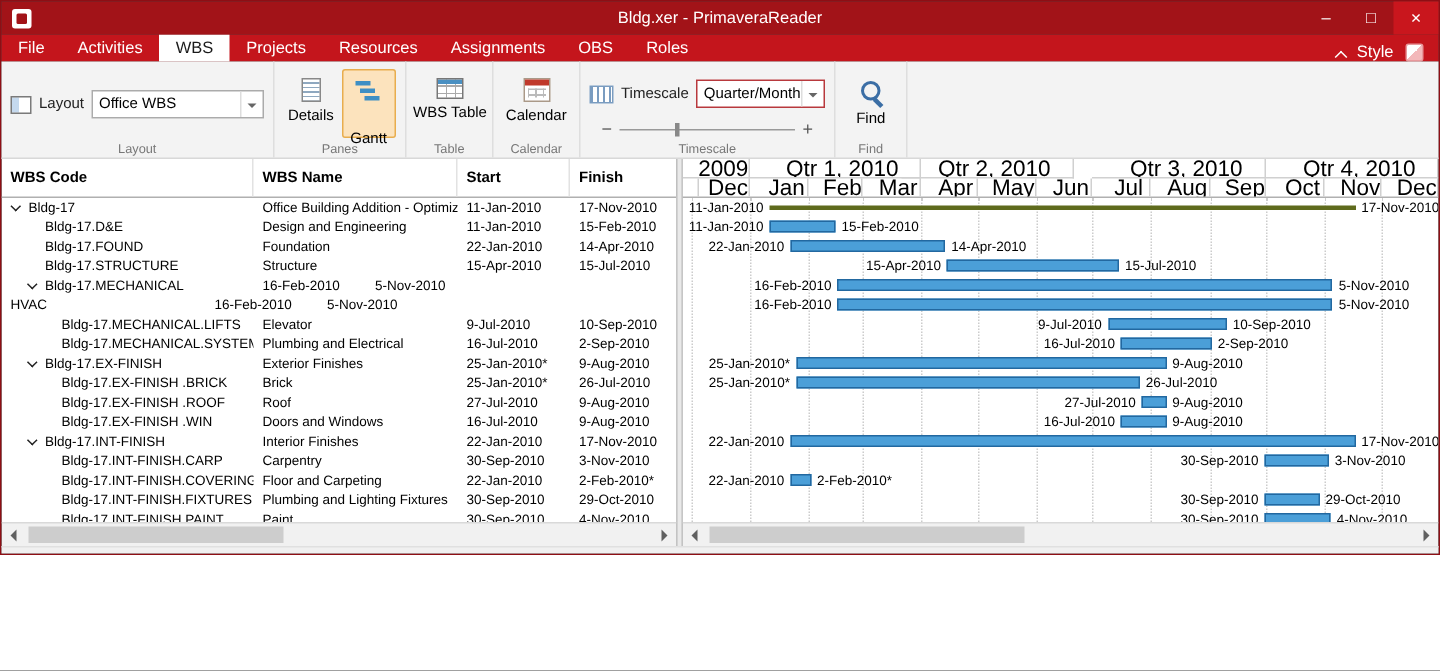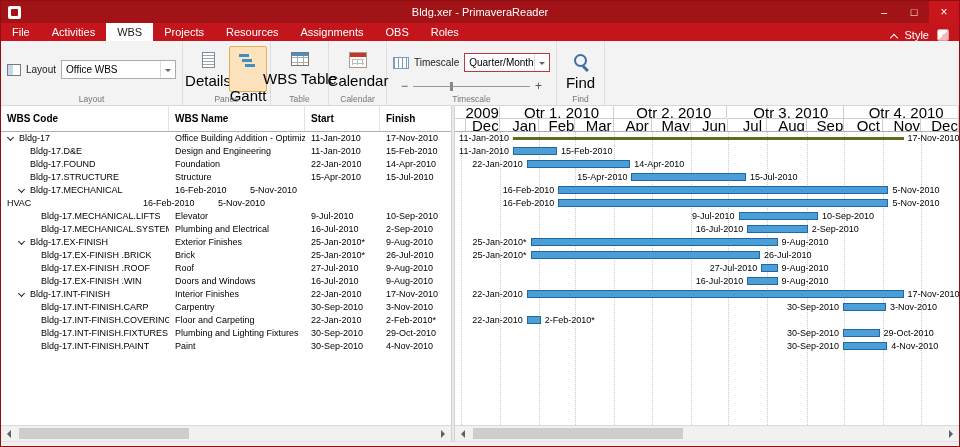--- a/index.html
+++ b/index.html
@@ -1,19 +1,19 @@
 <!DOCTYPE html>
 <html><head>
 <meta charset="utf-8">
 <style>
   * { box-sizing: border-box; margin: 0; padding: 0; }
   html, body { width: 960px; height: 447px; overflow: hidden; }
   body { font-family: "Liberation Sans", sans-serif; font-size: 10px; color: #000; background: #fff; }
 
-  .window { width: 960px; height: 447px; border: 1px solid #8e0e14; display: flex; flex-direction: column; background: #404040; }
+  .window { width: 960px; height: 370px; border: 1px solid #8e0e14; display: flex; flex-direction: column; background: #404040; }
 
   
   .titlebar { flex: 0 0 22px; background: #a21318; color: #fff; display: flex; align-items: center; position: relative; }
   .app-icon { width: 13px; height: 13px; margin-left: 7px; background: #fff; border-radius: 2px; position: relative; }
   .app-icon::before { content: ""; position: absolute; left: 3px; top: 3px; right: 3px; bottom: 3px; background: #a21318; border-radius: 1px; }
   .title-text { position: absolute; left: 50%; transform: translateX(-50%); font-size: 11px; white-space: nowrap; }
   .win-controls { margin-left: auto; display: flex; height: 100%; }
   .win-btn { width: 30px; height: 100%; display: flex; align-items: center; justify-content: center; font-size: 11px; color: #fff; }
   .win-btn.close { background: #c9161d; font-size: 12px; }
 
@@ -42,21 +42,21 @@
   .icon-layout { width: 14px; height: 12px; border: 1px solid #7a7a7a; background: linear-gradient(90deg, #c5d9ee 0 5px, #fff 5px); }
   .field-label { font-size: 10px; color: #222; white-space: nowrap; }
 
   .combo { display: flex; align-items: center; background: #fff; border: 1px solid #ababab; height: 19px; flex: 1; min-width: 0; }
   .combo.red-outline { border-color: #b8393d; }
   .combo-text { flex: 1; padding: 0 4px; font-size: 10px; white-space: nowrap; overflow: hidden; }
   .combo-arrow { width: 15px; align-self: stretch; display: flex; align-items: center; justify-content: center; border-left: 1px solid #ddd; }
   .combo-arrow::before { content: ""; border: 3.5px solid transparent; border-top-color: #666; margin-top: 4px; }
 
   .btnrow { display: flex; gap: 2px; }
-  .bigbtn { width: 38px; height: 46px; display: flex; flex-direction: column; align-items: center; gap: 4px; padding-top: 5px; font-size: 15px; text-align: center; border: 1px solid transparent; border-radius: 2px; white-space: nowrap; }
+  .bigbtn { width: 38px; height: 46px; display: flex; flex-direction: column; align-items: center; gap: 4px; padding-top: 5px; font-size: 10px; text-align: center; border: 1px solid transparent; border-radius: 2px; white-space: nowrap; }
   .bigbtn.selected { background: #fce3bd; border-color: #e8ad4e; gap: 34px; }
   .bigbtn.wide { width: 46px; }
 
   .icon-details { width: 13px; height: 16px; border: 1px solid #888; background: #fff; background-image: repeating-linear-gradient(#fff 0 2px, #8fa8bf 2px 3px); }
   .icon-gantt { position: relative; width: 18px; height: 15px; margin-top: 1px; }
   .icon-gantt::before { content: ""; position: absolute; left: 0; top: 1px; width: 10px; height: 3px; background: #3e8fc4; box-shadow: 3px 5px 0 #3e8fc4, 6px 10px 0 #3e8fc4; }
   .icon-table { width: 18px; height: 14px; border: 1px solid #777; background: #fff; background-image: linear-gradient(#4a90c2 0 3px, transparent 3px), repeating-linear-gradient(90deg, transparent 0 5px, #aaa 5px 6px), repeating-linear-gradient(transparent 0 4px, #aaa 4px 5px); }
   .icon-cal { position: relative; width: 18px; height: 16px; border: 1px solid #a98; background: #fff; }
   .icon-cal::before { content: ""; position: absolute; left: 0; right: 0; top: 0; height: 4px; background: #c0392b; }
   .icon-cal::after { content: ""; position: absolute; left: 2px; right: 2px; top: 6px; bottom: 2px; background: repeating-linear-gradient(90deg, #bbb 0 1px, transparent 1px 5px), repeating-linear-gradient(#bbb 0 1px, transparent 1px 4px); }
@@ -433,21 +433,21 @@
           </div>
       </div>
     </div>
 
     <div class="splitter"></div>
 
     <div class="gantt-pane">
       <div class="gheader">
           <div class="gq" style="left: 0px; width: 45.36px;">2009</div>
           <div class="gq" style="left: 45.36px; width: 113.4px; text-decoration: underline;">Qtr 1, 2010</div>
-          <div class="gq" style="left: 157px; width: 114.66px;">Qtr 2, 2010</div>
+          <div class="gq" style="left: 146px; width: 114.66px;">Qtr 2, 2010</div>
           <div class="gq" style="left: 273.42px; width: 115.92px;">Qtr 3, 2010</div>
           <div class="gq" style="left: 389.34px; width: 114.66px;">Qtr 4, 2010</div>
           <div class="gm" style="left: 0px; width: 6.3px;"></div>
           <div class="gm" style="left: 6.3px; width: 39.06px;">Dec</div>
           <div class="gm" style="left: 45.36px; width: 39.06px;">Jan</div>
           <div class="gm" style="left: 84.42px; width: 35.28px;">Feb</div>
           <div class="gm" style="left: 119.7px; width: 39.06px;">Mar</div>
           <div class="gm" style="left: 158.76px; width: 37.8px;">Apr</div>
           <div class="gm" style="left: 196.56px; width: 39.06px;">May</div>
           <div class="gm" style="left: 235.62px; width: 37.8px;">Jun</div>

